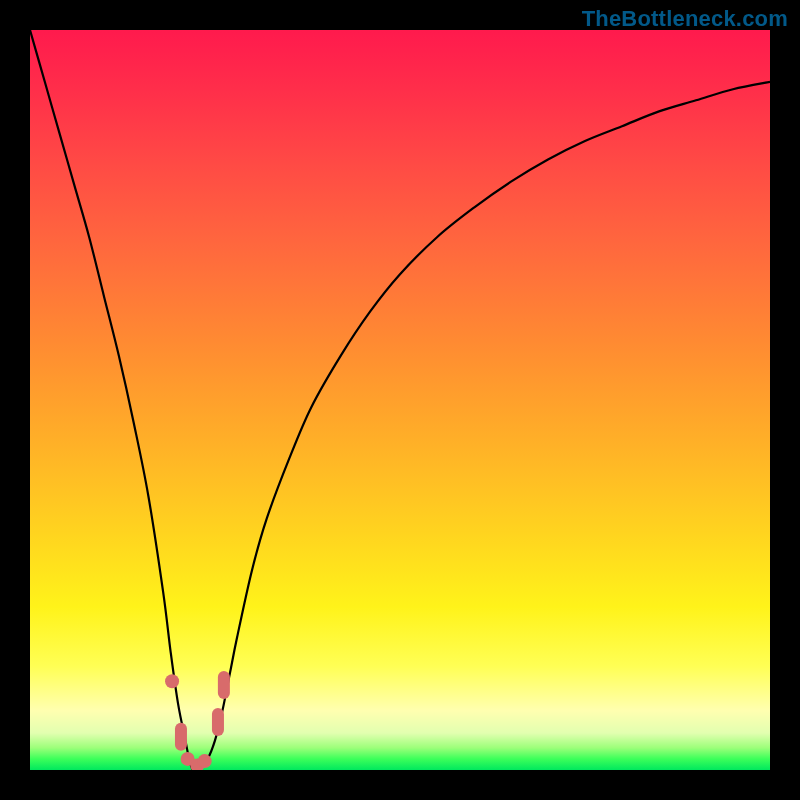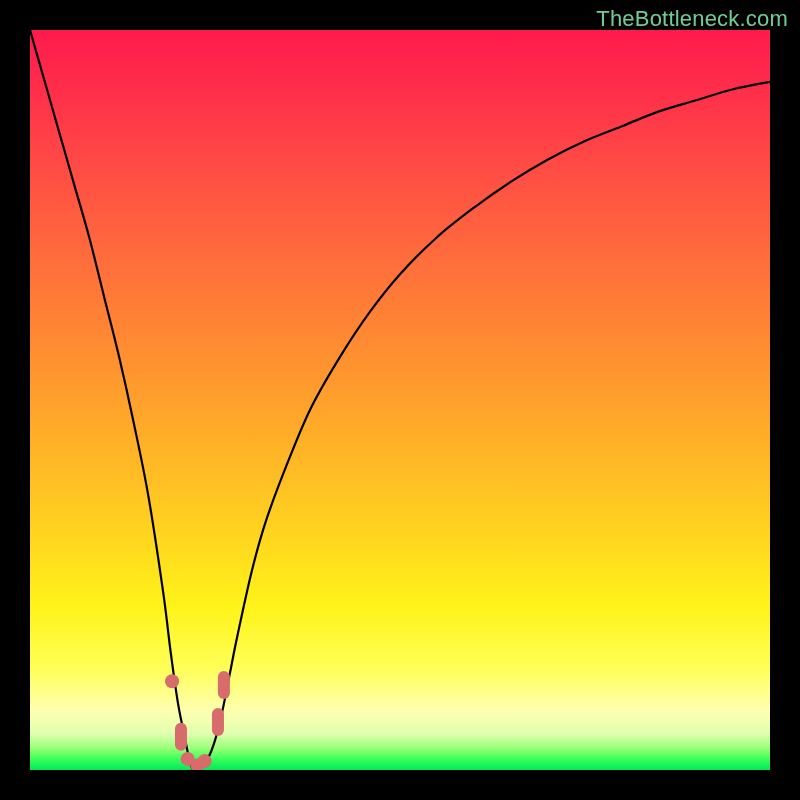--- a/index.html
+++ b/index.html
@@ -43,23 +43,23 @@
       #e2ffb0 95%,
       #9cff7a 97%,
       #3cff5a 98.5%,
       #00e85e 100%
     );
   }
   .watermark {
     position: absolute;
     top: 6px;
     right: 12px;
-    color: #86efac;
+    color: #0369a1;
     font-size: 22px;
-    font-weight: 400;
+    font-weight: 700;
     letter-spacing: 0.2px;
     opacity: 0.85;
     user-select: none;
   }
   svg.curve {
     position: absolute;
     left: 0; top: 0;
     width: 740px;
     height: 740px;
   }

